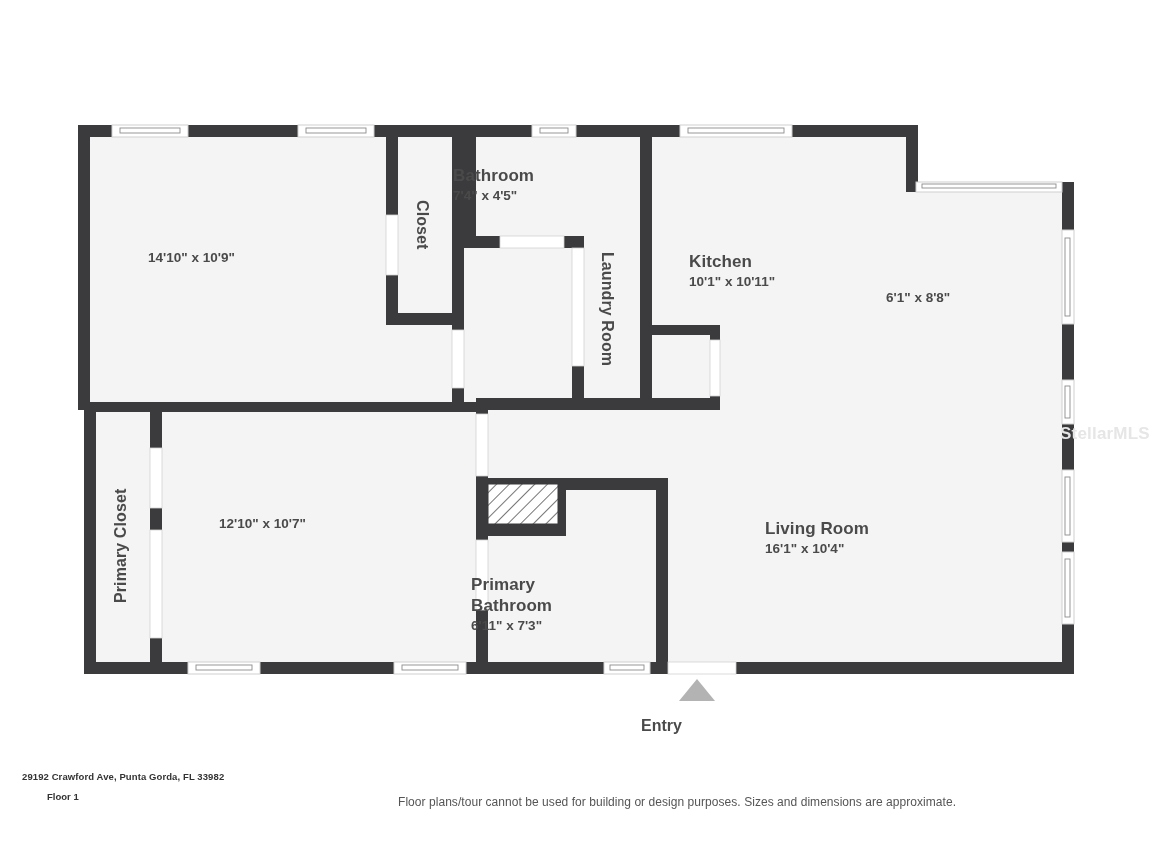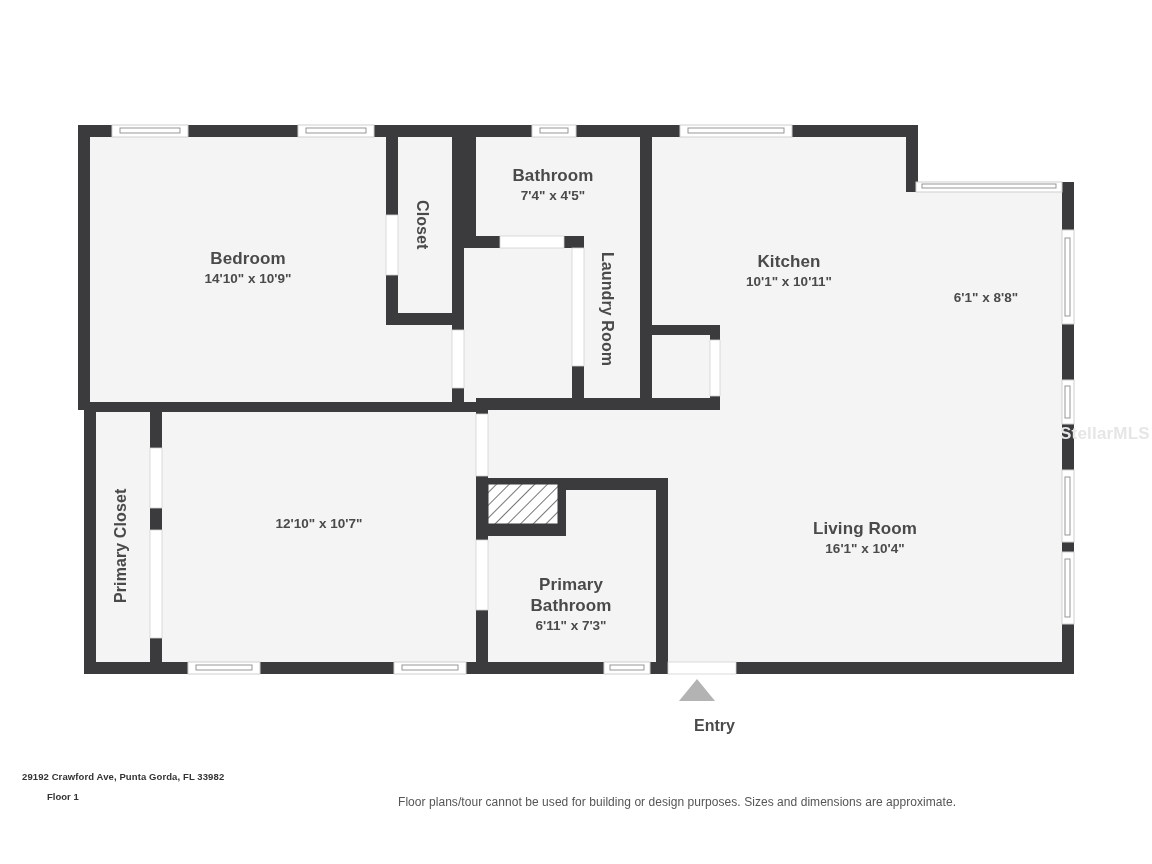--- a/index.html
+++ b/index.html
@@ -14,21 +14,20 @@
   #page {
     position: relative;
     width: 1152px;
     height: 864px;
     background: #ffffff;
   }
   #plan-svg { position: absolute; top: 0; left: 0; }
 
   .room-label {
     position: absolute;
-    text-align: center;
     color: #4a4a4a;
     font-weight: bold;
     pointer-events: none;
     white-space: nowrap;
   }
   .room-name { font-size: 17px; line-height: 21px; letter-spacing: .1px; }
   .room-dims { font-size: 13.5px; line-height: 19px; font-weight: bold; }
   .room-name.small { font-size: 16px; }
 
   .vert-label {
@@ -231,21 +230,20 @@
       <rect x="668" y="662" width="68" height="12" fill="#ffffff" stroke="#d2d2d2" stroke-width="0.8"></rect>
     </g>
 
     <g>
       <polygon points="697,679 715,701 679,701" fill="#b3b3b3"></polygon>
     </g>
 
   </svg>
 
   <div class="room-label" style="left:148px; top:248px; width:200px;">
-    <div class="room-name">Bedroom</div>
     <div class="room-dims">14'10" x 10'9"</div>
   </div>
 
   <div class="vert-label" style="left:433px; top:200px; transform: rotate(90deg);">
     <span class="room-name small">Closet</span>
   </div>
 
   <div class="room-label" style="left:453px; top:165px; width:200px;">
     <div class="room-name">Bathroom</div>
     <div class="room-dims">7'4" x 4'5"</div>
@@ -276,21 +274,21 @@
     <div class="room-name">Primary</div>
     <div class="room-name">Bathroom</div>
     <div class="room-dims">6'11" x 7'3"</div>
   </div>
 
   <div class="room-label" style="left:765px; top:518px; width:200px;">
     <div class="room-name">Living Room</div>
     <div class="room-dims">16'1" x 10'4"</div>
   </div>
 
-  <div class="entry-label" style="left:694px; top:717px;">Entry</div>
+  <div class="entry-label" style="left:641px; top:717px;">Entry</div>
 
   <div class="watermark" style="left:1060px; top:424px;">StellarMLS</div>
 
   <div class="footer-addr">29192 Crawford Ave, Punta Gorda, FL 33982</div>
   <div class="footer-floor">Floor 1</div>
   <div class="footer-disclaimer">Floor plans/tour cannot be used for building or design purposes. Sizes and dimensions are approximate.</div>
 
 </div>
 
 </body></html>

